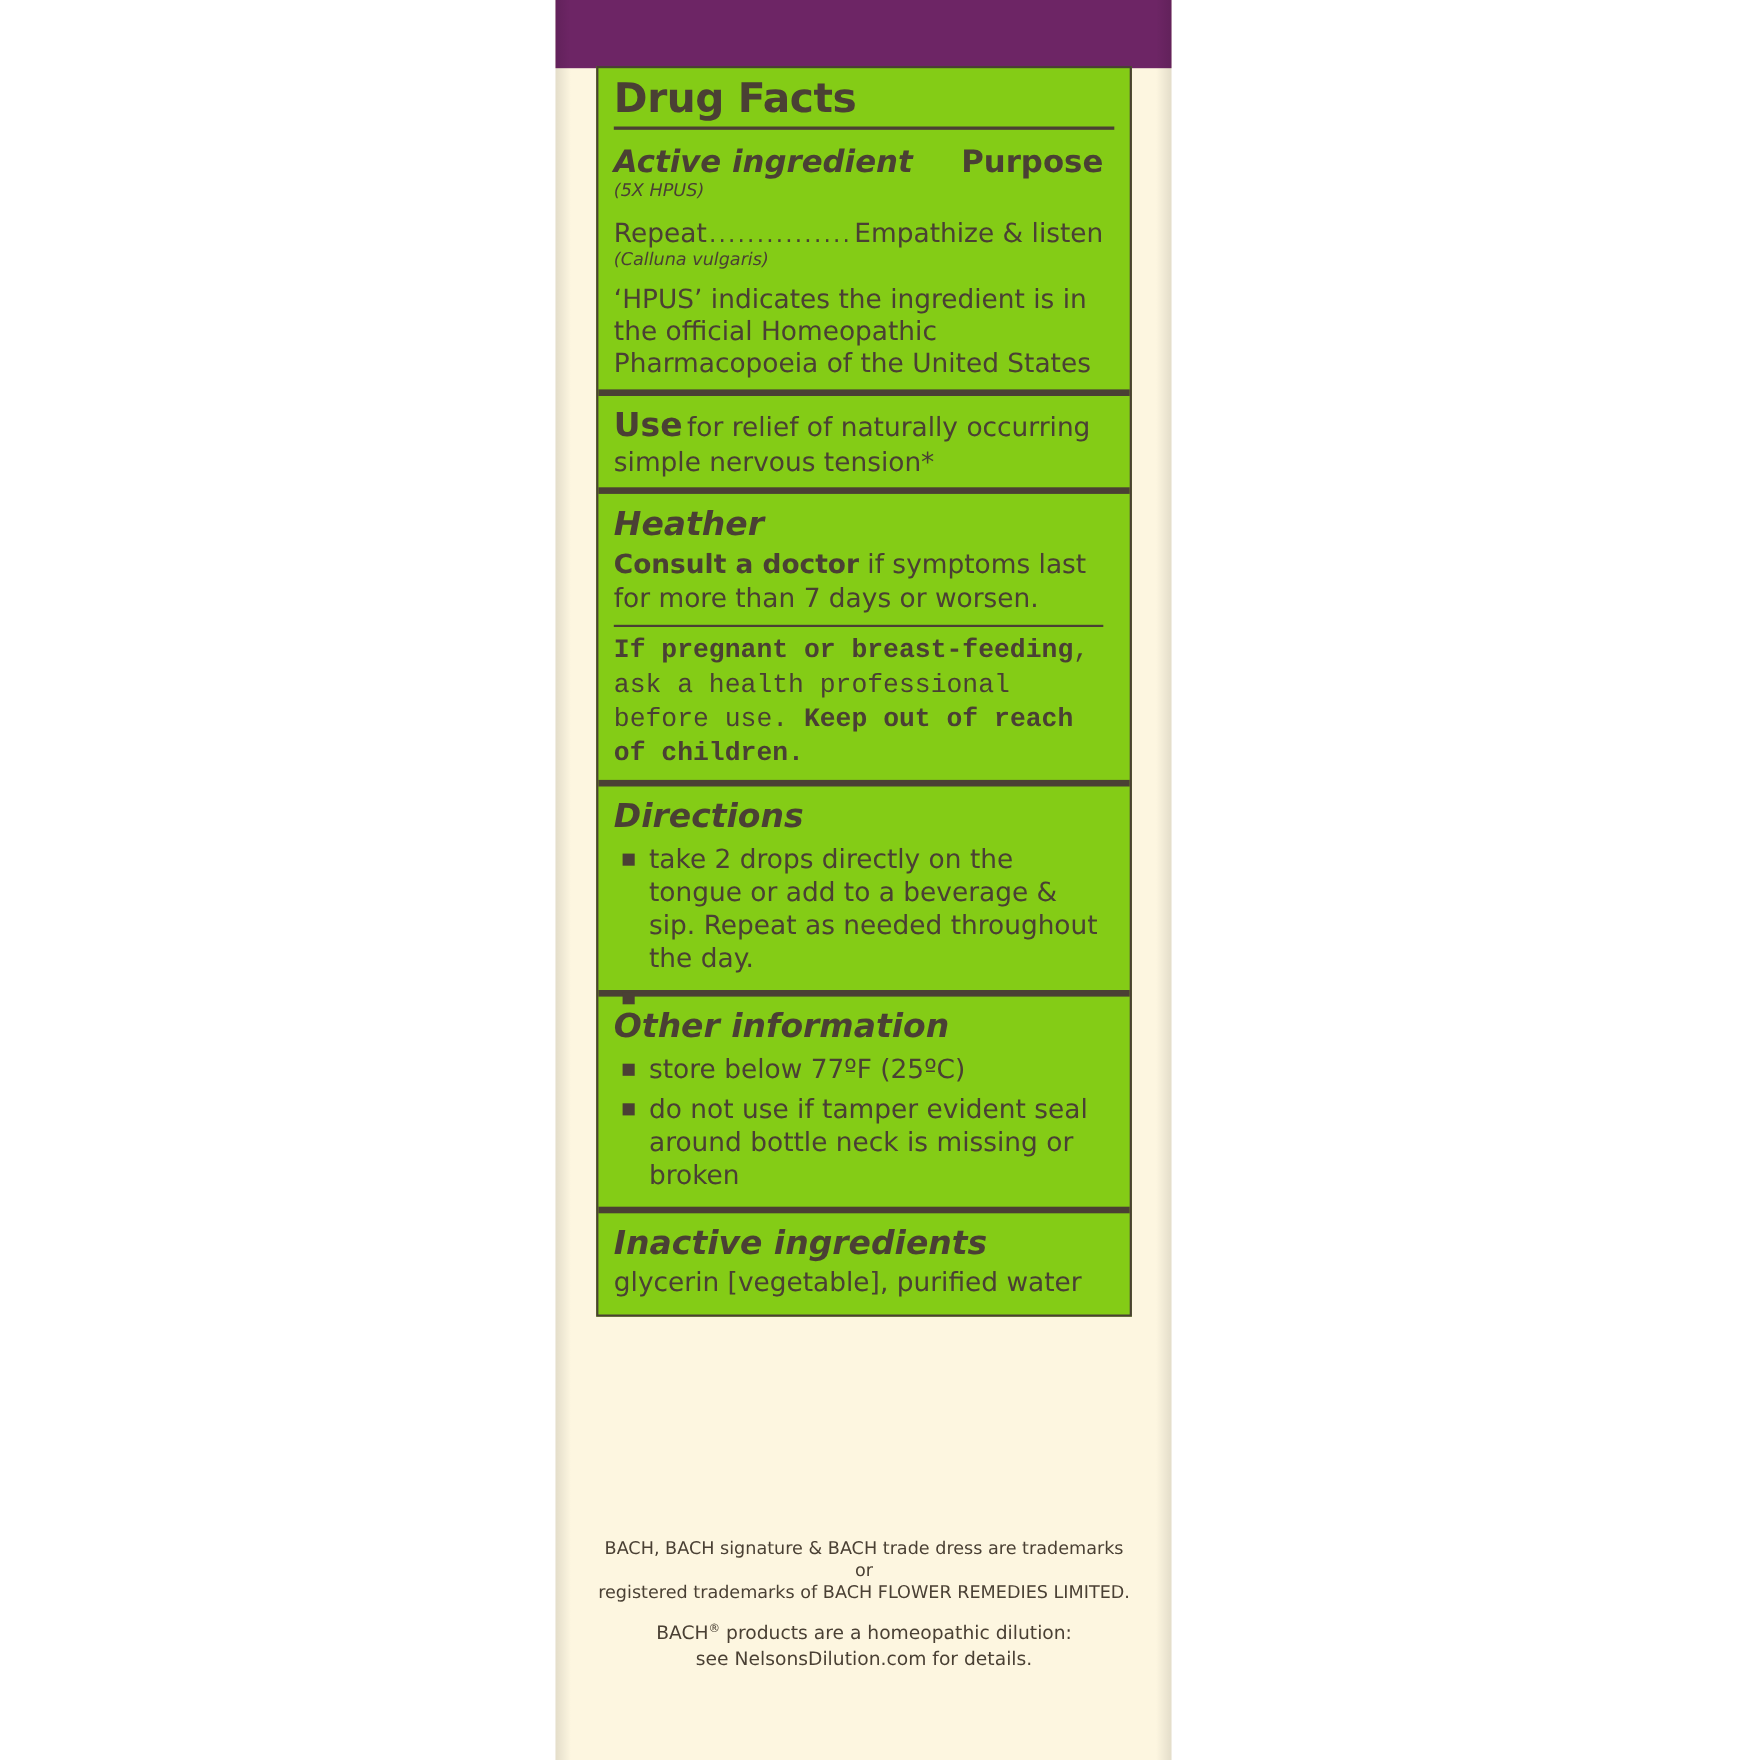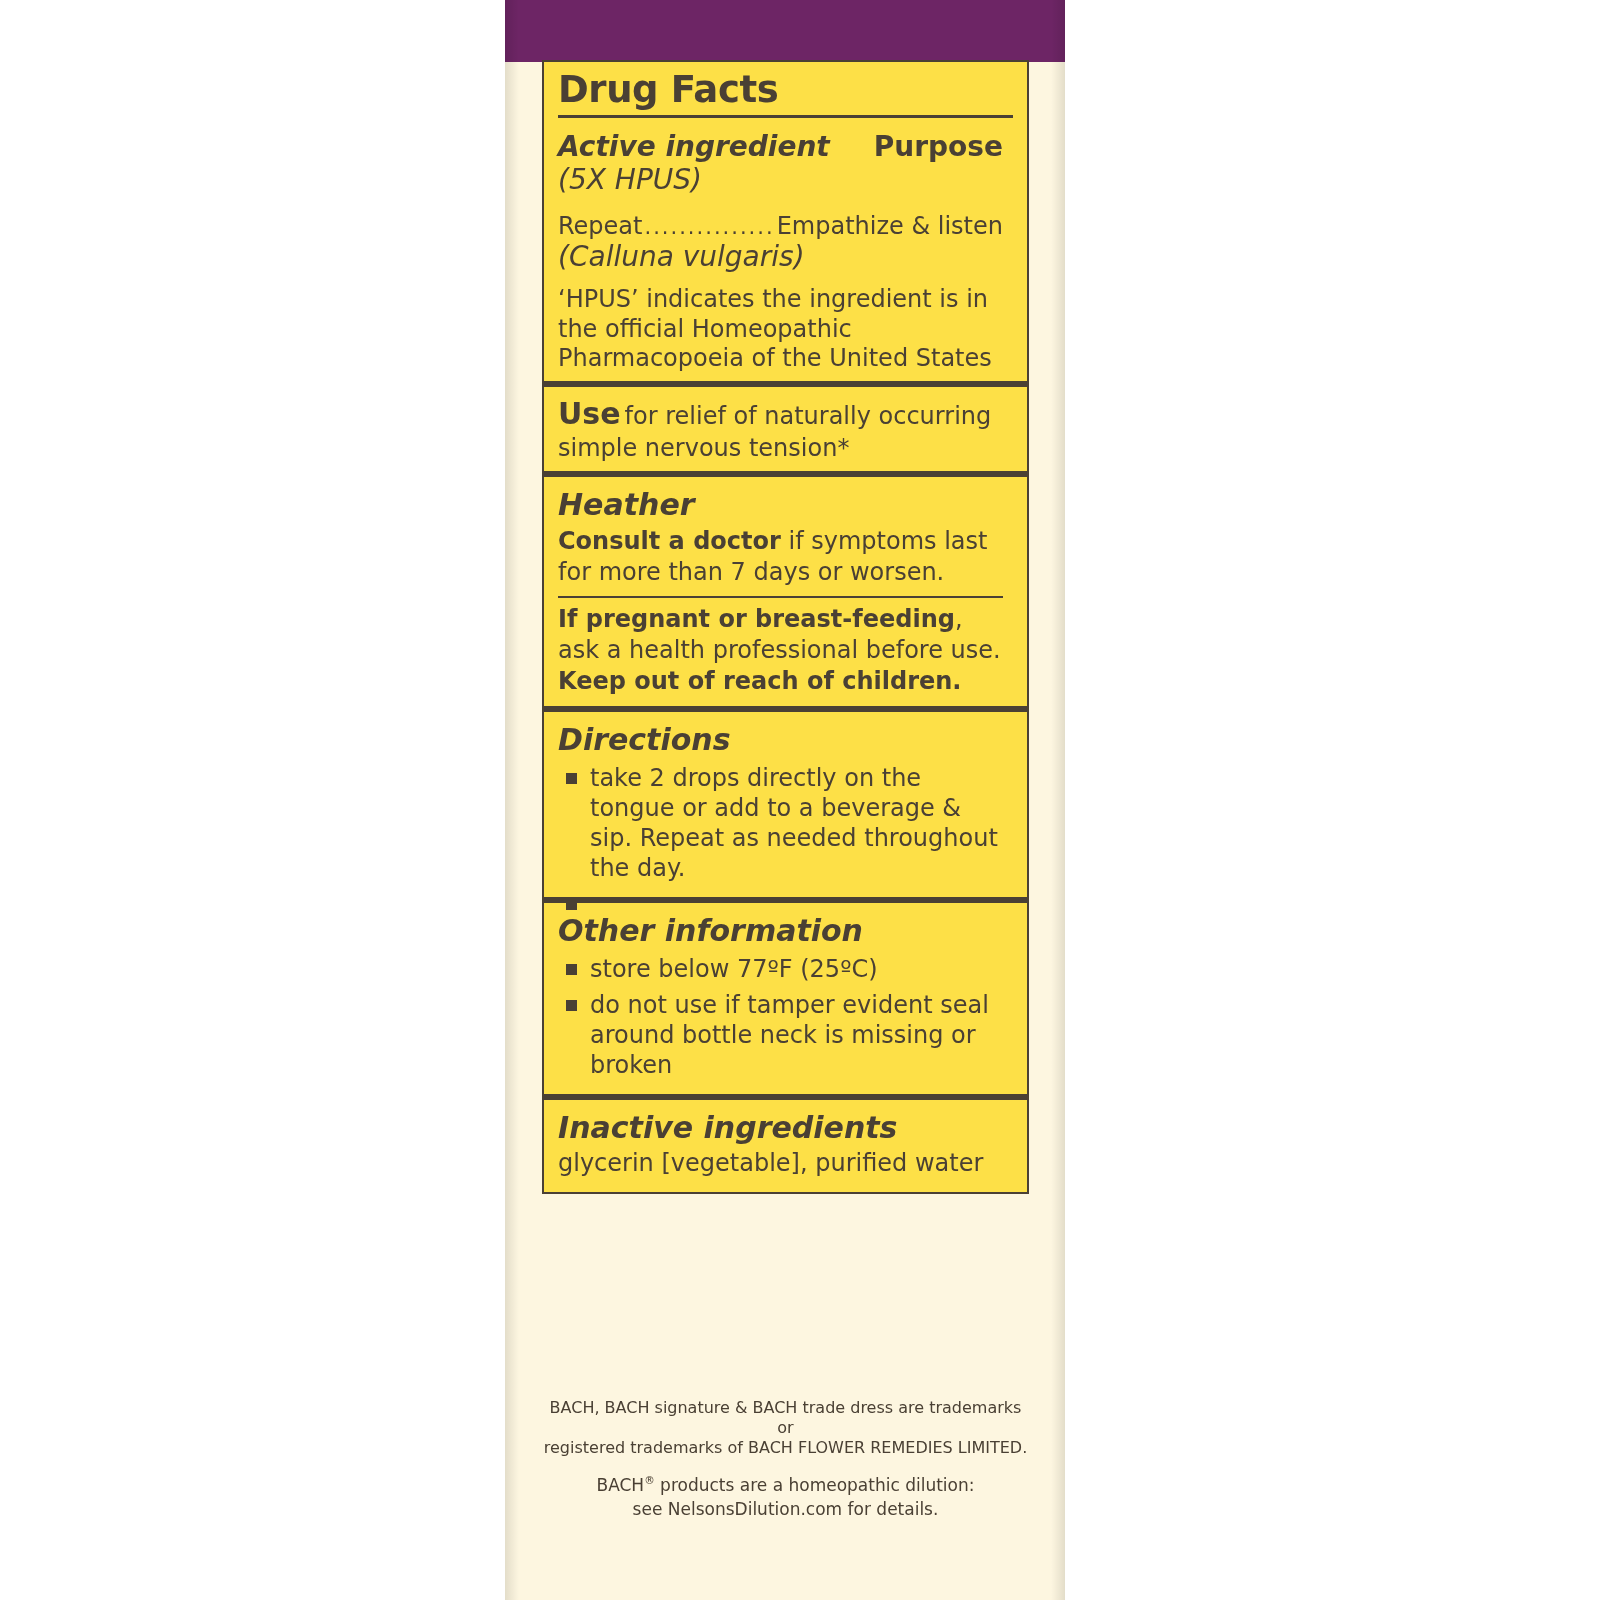--- a/index.html
+++ b/index.html
@@ -51,21 +51,21 @@
     height: 1600px;
     background: linear-gradient(to left, rgba(0,0,0,0.10), rgba(0,0,0,0));
   }
 
   
   #dfbox {
     position: absolute;
     left: 542px;
     top: 60px;
     width: 487px;
-    background: #fde047;
+    background: #84cc16;
     border: 2.5px solid #4a4034;
     box-sizing: border-box;
     color: #4a4034;
   }
 
   .sec {
     padding: 4px 24px 8px 14px;
     box-sizing: border-box;
   }
   .sec.thick-top { border-top: 6px solid #4a4034; }
@@ -88,21 +88,21 @@
     justify-content: space-between;
     align-items: baseline;
     font-size: 28px;
     font-style: italic;
     font-weight: 600;
     padding-top: 8px;
   }
   .ai-row .purpose { font-style: normal; font-weight: 600; text-align: center; }
 
   .small-ital {
-    font-size: 28px;
+    font-size: 16px;
     font-style: italic;
     line-height: 1.15;
     margin-top: 1px;
   }
 
   .dots-line {
     display: flex;
     align-items: baseline;
     font-size: 24px;
     margin-top: 16px;
@@ -230,21 +230,21 @@
     </div>
   </div>
 
   <div class="sec thick-top">
     <div class="hdr" style="padding-top:6px;">Heather</div>
     <div class="warn-block">
       <span class="b">Consult a doctor</span>
       <span>if symptoms last for more than 7 days or worsen.</span>
     </div>
     <div class="warn-divider"></div>
-    <div class="warn-block" style="margin-top:0;">
+    <div class="warn-block" style="margin-top:0;font-family:Liberation Mono, monospace;">
       <span class="b">If pregnant or breast-feeding</span><span>, ask a health professional before use.</span>
       <span class="b">Keep out of reach of children.</span>
     </div>
   </div>
 
   <div class="sec thick-top">
     <div class="hdr" style="padding-top:6px;">Directions</div>
     <ul class="bullets">
       <li><span class="sq"></span><span>take 2 drops directly on the tongue or add to a beverage &amp; sip. Repeat as needed throughout the day.</span></li>
       <li><span class="sq"></span></li>

